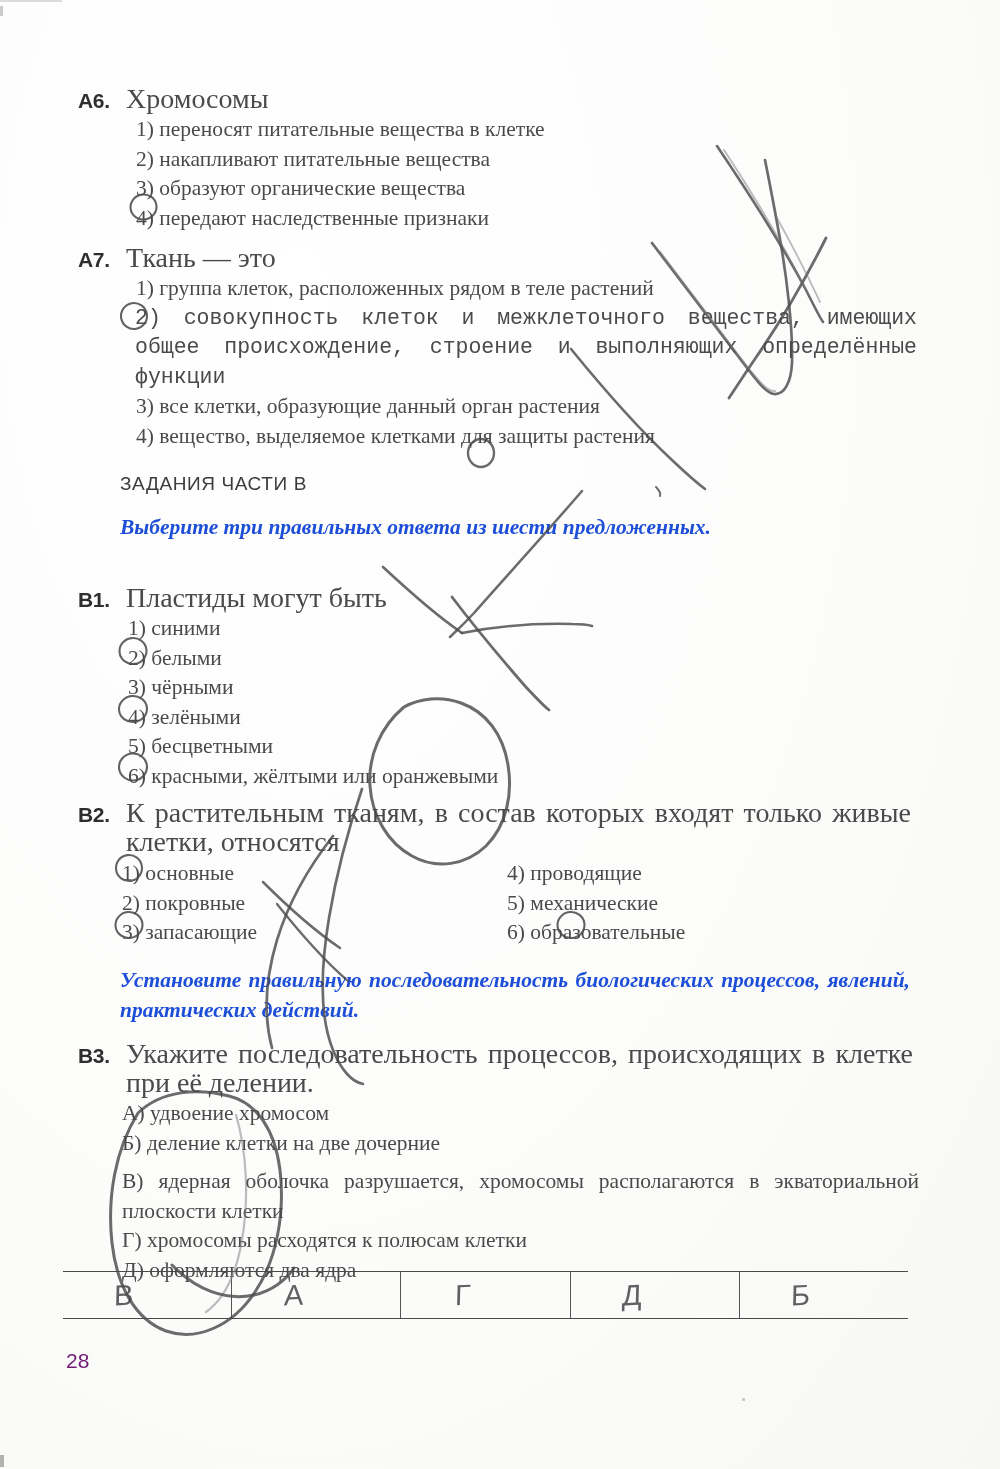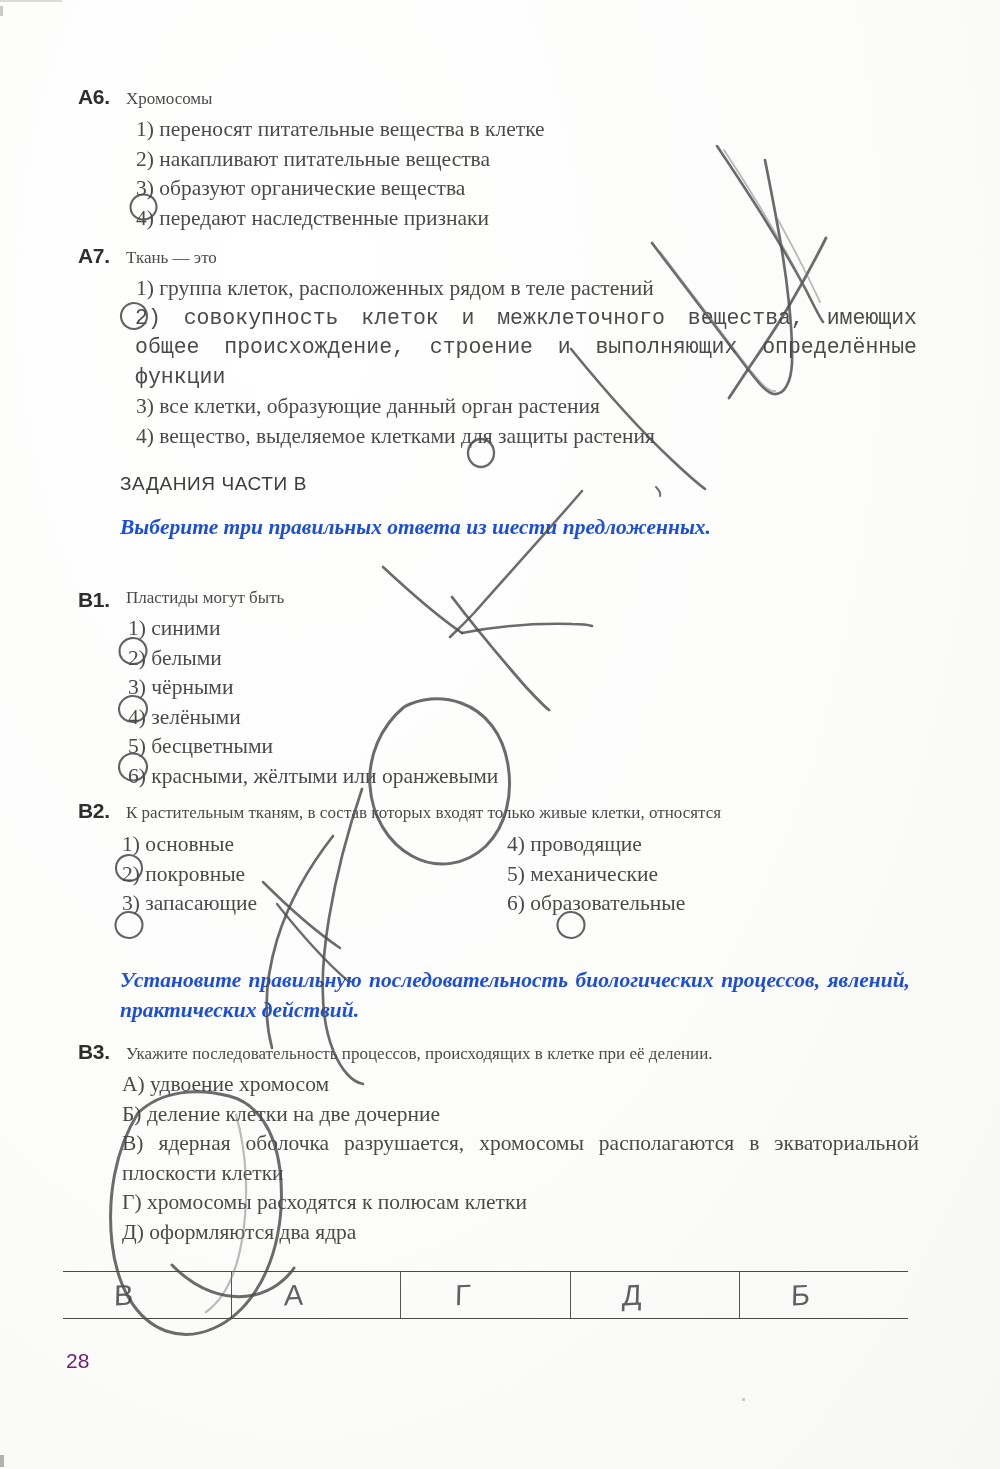--- a/index.html
+++ b/index.html
@@ -36,21 +36,21 @@
   .q-block { position: absolute; }
 
   .q-label {
     font-family: "Liberation Sans", "DejaVu Sans", sans-serif;
     font-weight: bold;
     font-size: 21px;
     color: #2e2e2e;
     letter-spacing: -0.3px;
   }
   .q-stem {
-    font-size: 17px;
+    font-size: 28px;
     line-height: 29px;
     color: #4a4a4a;
   }
   .opt {
     font-size: 21.5px;
     line-height: 29.5px;
     color: #4a4a4a;
     white-space: nowrap;
   }
   .opt-num { display: inline-block; }
@@ -289,21 +289,21 @@
       </div>
       <div style="margin-left:44px;margin-top:2px;">
         <div class="opt">
           <span class="opt-num">А)</span>
           <span>удвоение хромосом</span>
         </div>
         <div class="opt">
           <span class="opt-num">Б)</span>
           <span>деление клетки на две дочерние</span>
         </div>
-        <div class="opt justified" style="white-space:normal;width:797px;">
+        <div class="opt justified" style="white-space:normal;width:797px;margin-top:9px;">
           <span class="opt-num">В)</span>
           <span>ядерная оболочка разрушается, хромосомы располагаются в экваториальной плоскости клетки</span>
         </div>
         <div class="opt">
           <span class="opt-num">Г)</span>
           <span>хромосомы расходятся к полюсам клетки</span>
         </div>
         <div class="opt">
           <span class="opt-num">Д)</span>
           <span>оформляются два ядра</span>

